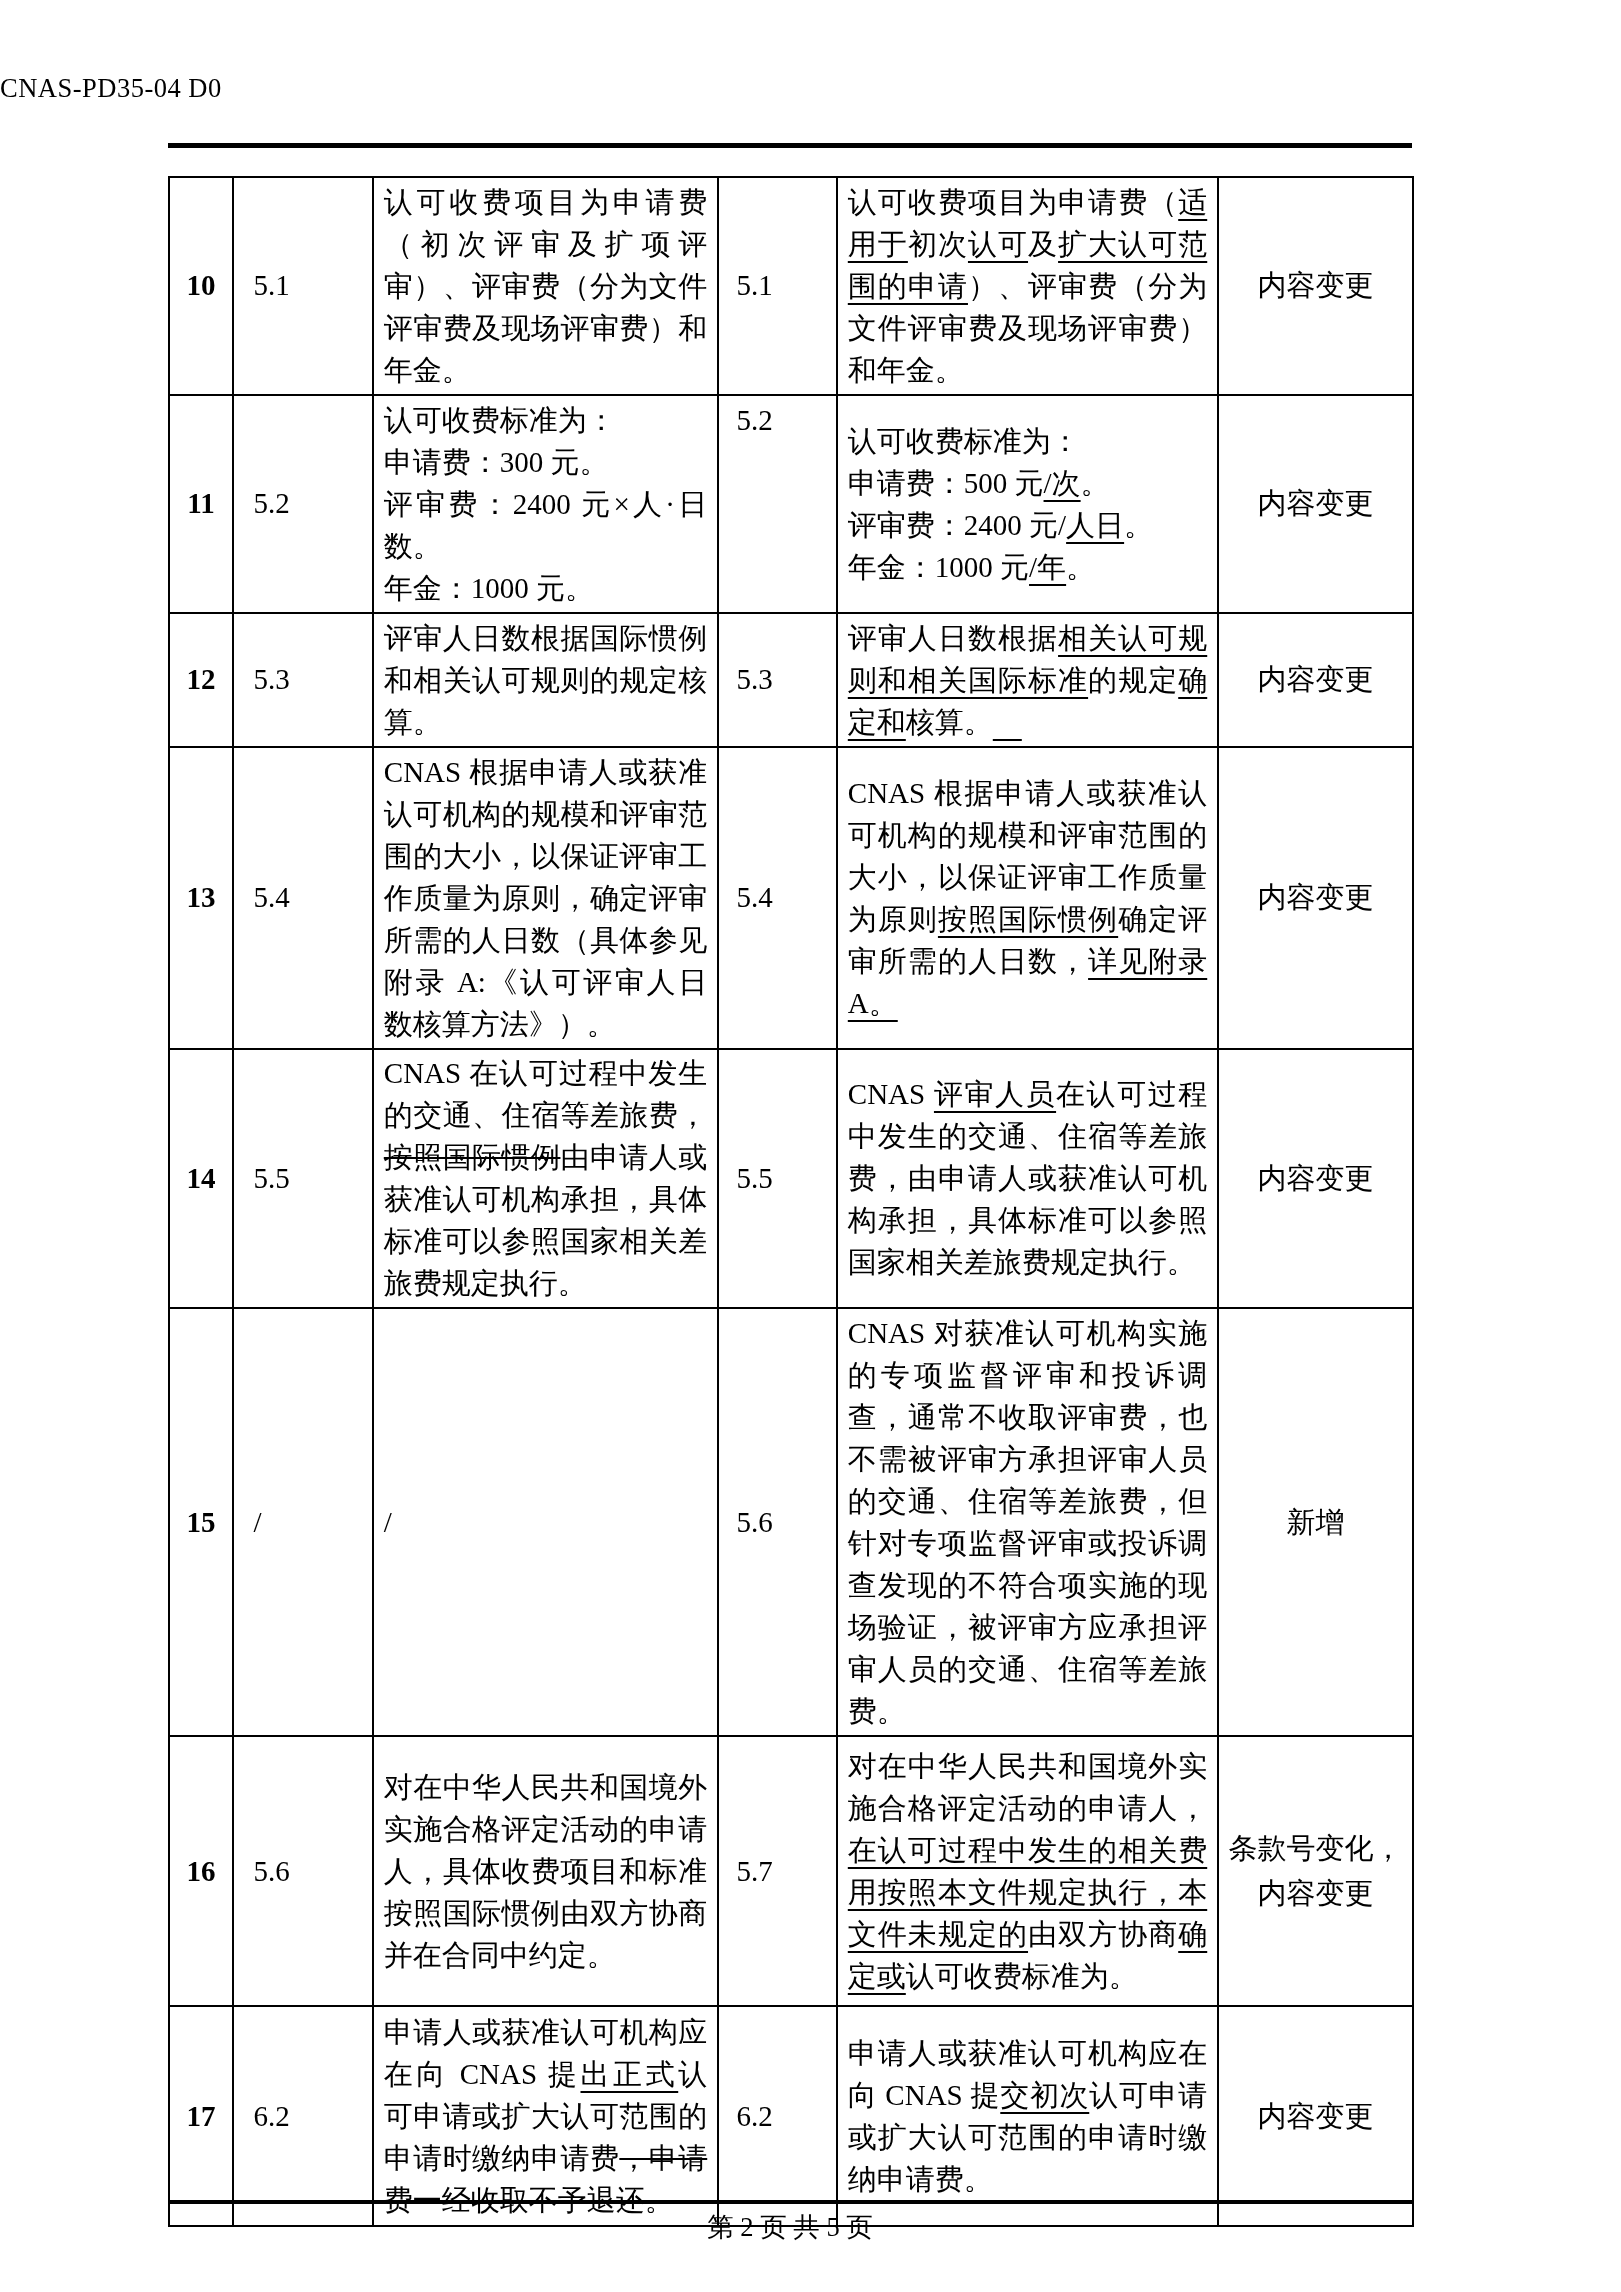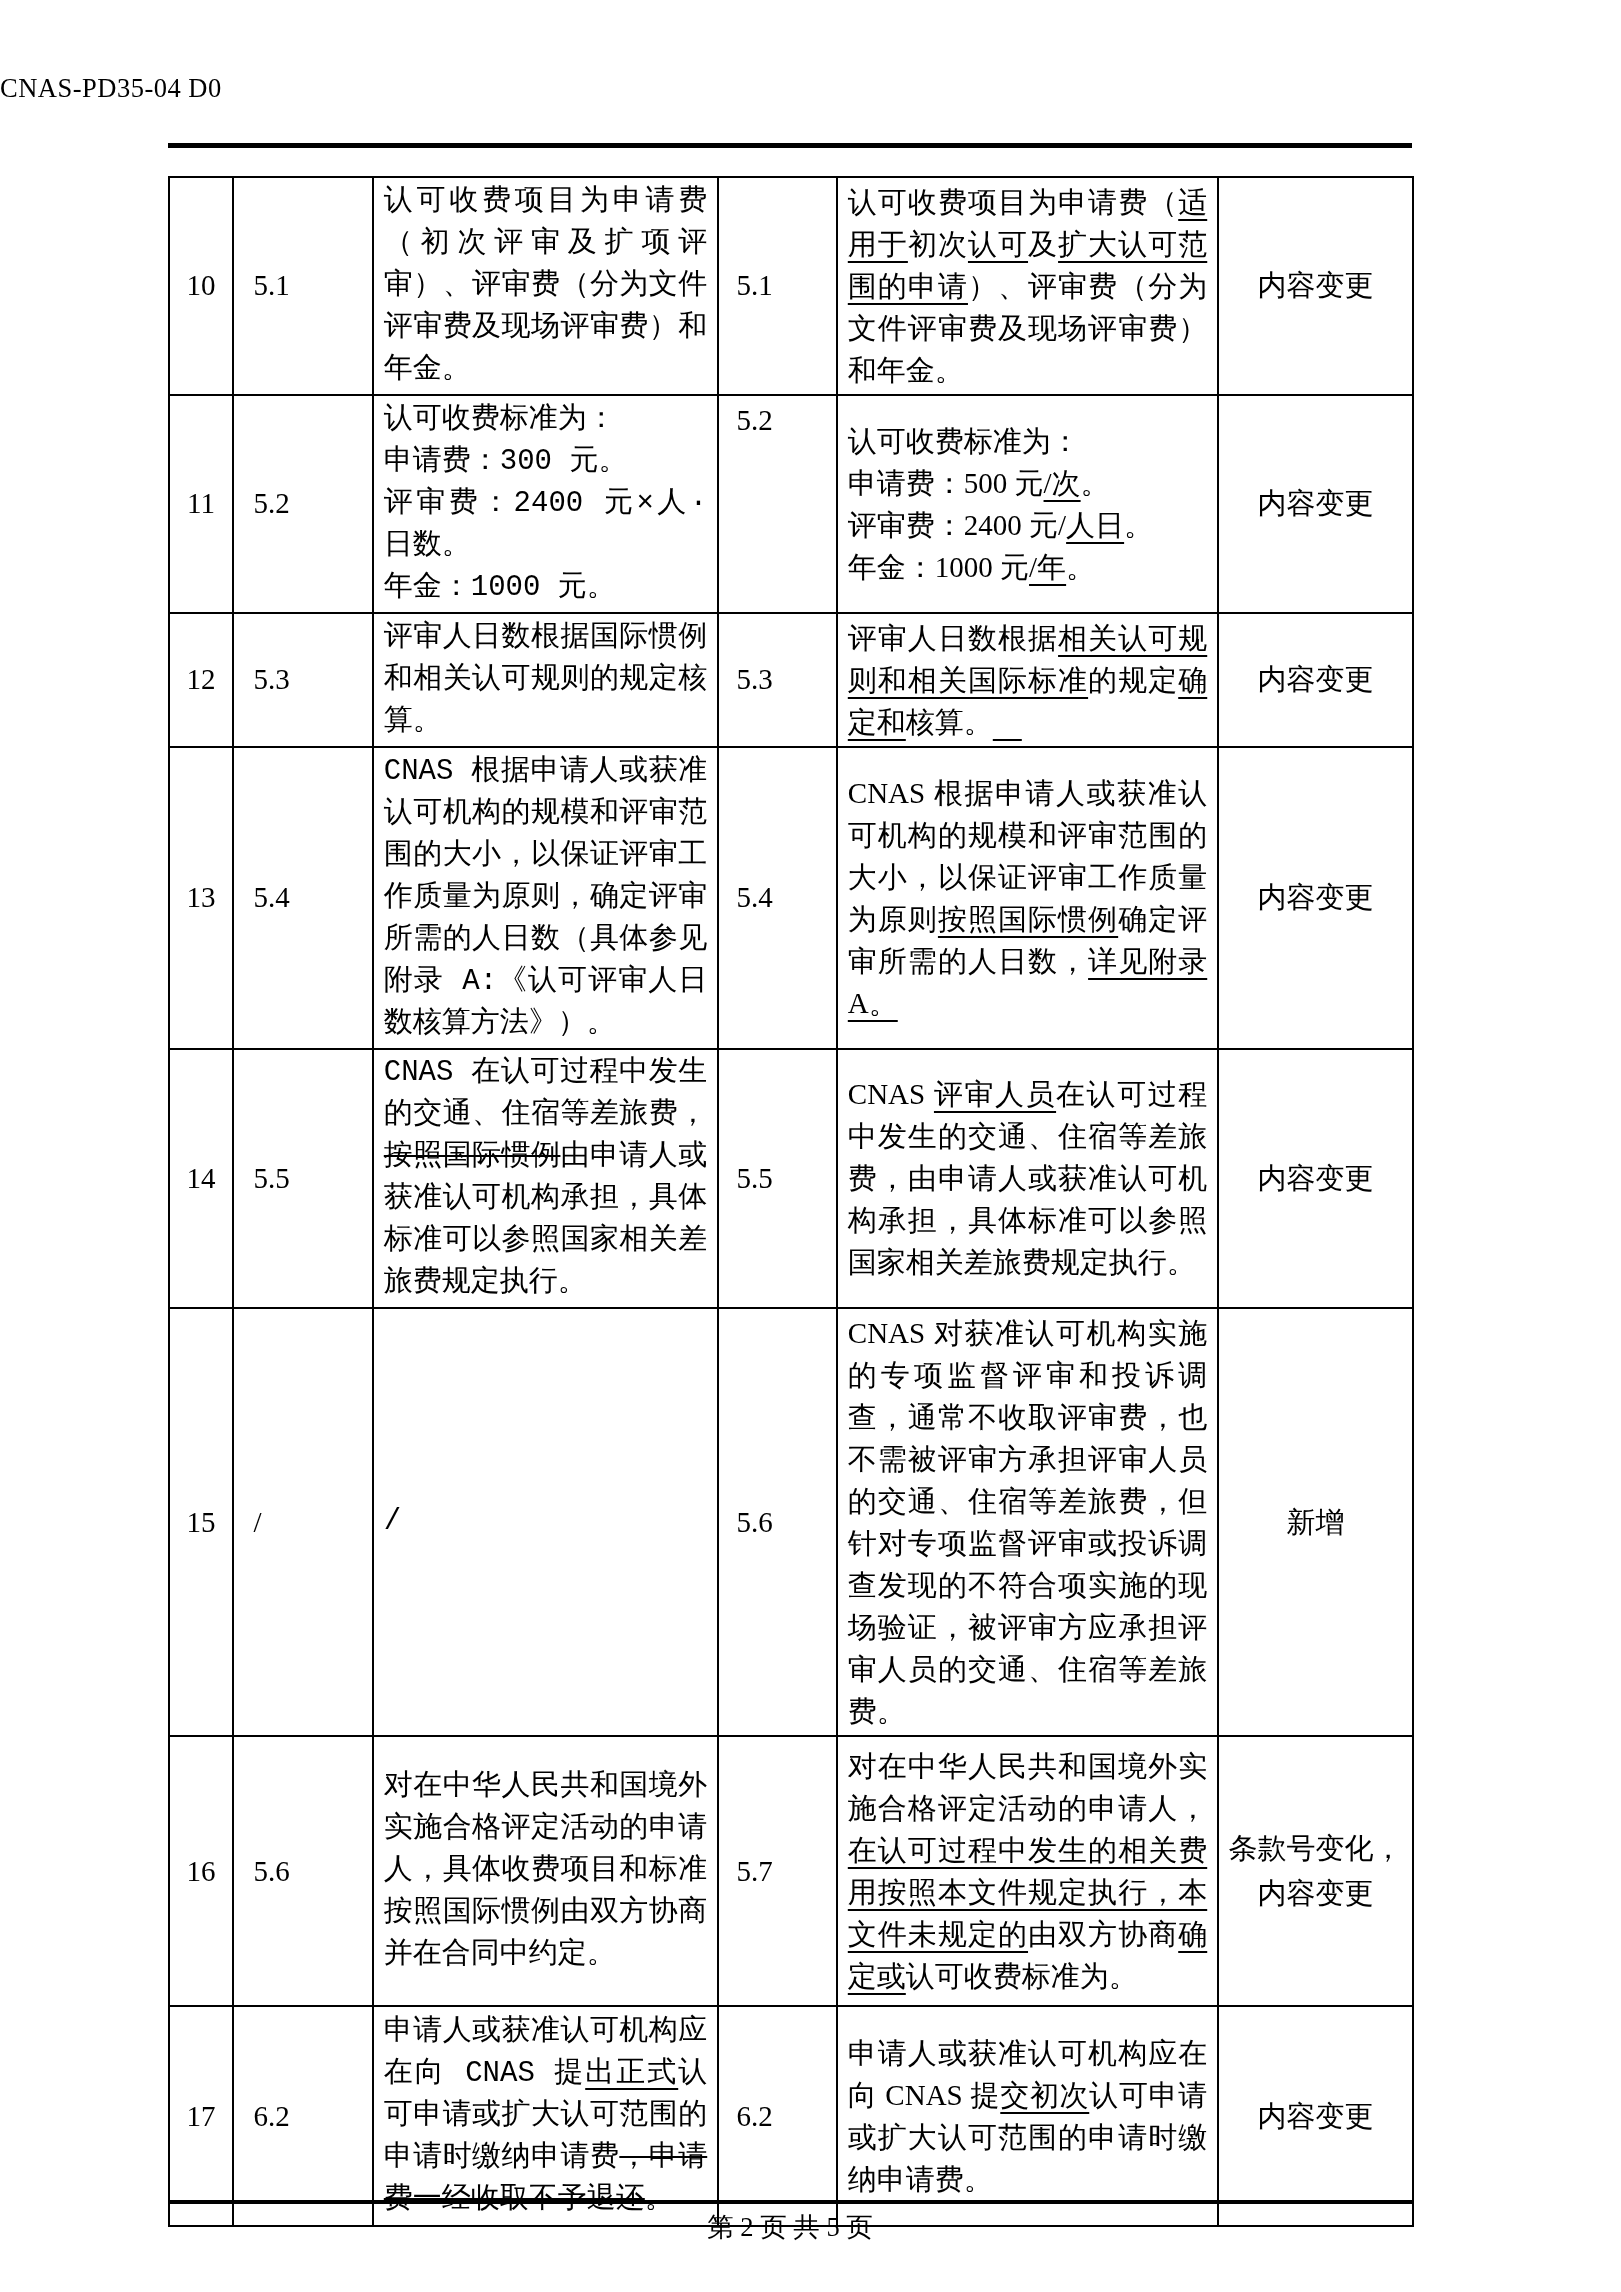--- a/index.html
+++ b/index.html
@@ -7,23 +7,23 @@
     width:1621px;height:2293px;position:relative;background:#ffffff;color:#000;
     font-family:"Liberation Serif","DejaVu Serif",serif;
     -webkit-font-smoothing:antialiased;
   }
   .doc-header{position:absolute;top:74px;left:0;width:1411px;text-align:left;
     font-size:26.5px;line-height:29px;letter-spacing:0.5px;}
   .header-rule{position:absolute;top:143px;left:168px;width:1244px;height:4.9px;background:#000;}
   table.rt{position:absolute;top:176px;left:168px;width:1244px;
     border-collapse:collapse;table-layout:fixed;border:2.9px solid #000;}
   table.rt td{border:2px solid #000;vertical-align:middle;font-size:29px;overflow:hidden;}
-  td.c1{text-align:center;}
+  td.c1{text-align:center;font-weight:bold;}
   td.c2{padding-left:19.6px;}
-  td.c3{padding:2.9px 9.8px;text-align:justify;line-height:42px;font-family:Liberation Mono, monospace;}
+  td.c3{padding:2.9px 9.8px;text-align:justify;line-height:42px;}
   td.c4{padding-left:17.6px;}
   td.c5{padding:2.9px 9.8px;text-align:justify;line-height:42px;}
   td.c6{text-align:center;line-height:45px;padding:0 5.9px;margin-top:12px;}
   
   table.rt tr:nth-child(1){height:216px;}
   table.rt tr:nth-child(2){height:186px;}
   table.rt tr:nth-child(3){height:134px;}
   table.rt tr:nth-child(4){height:302px;}
   table.rt tr:nth-child(5){height:252px;}
   table.rt tr:nth-child(6){height:388px;}

